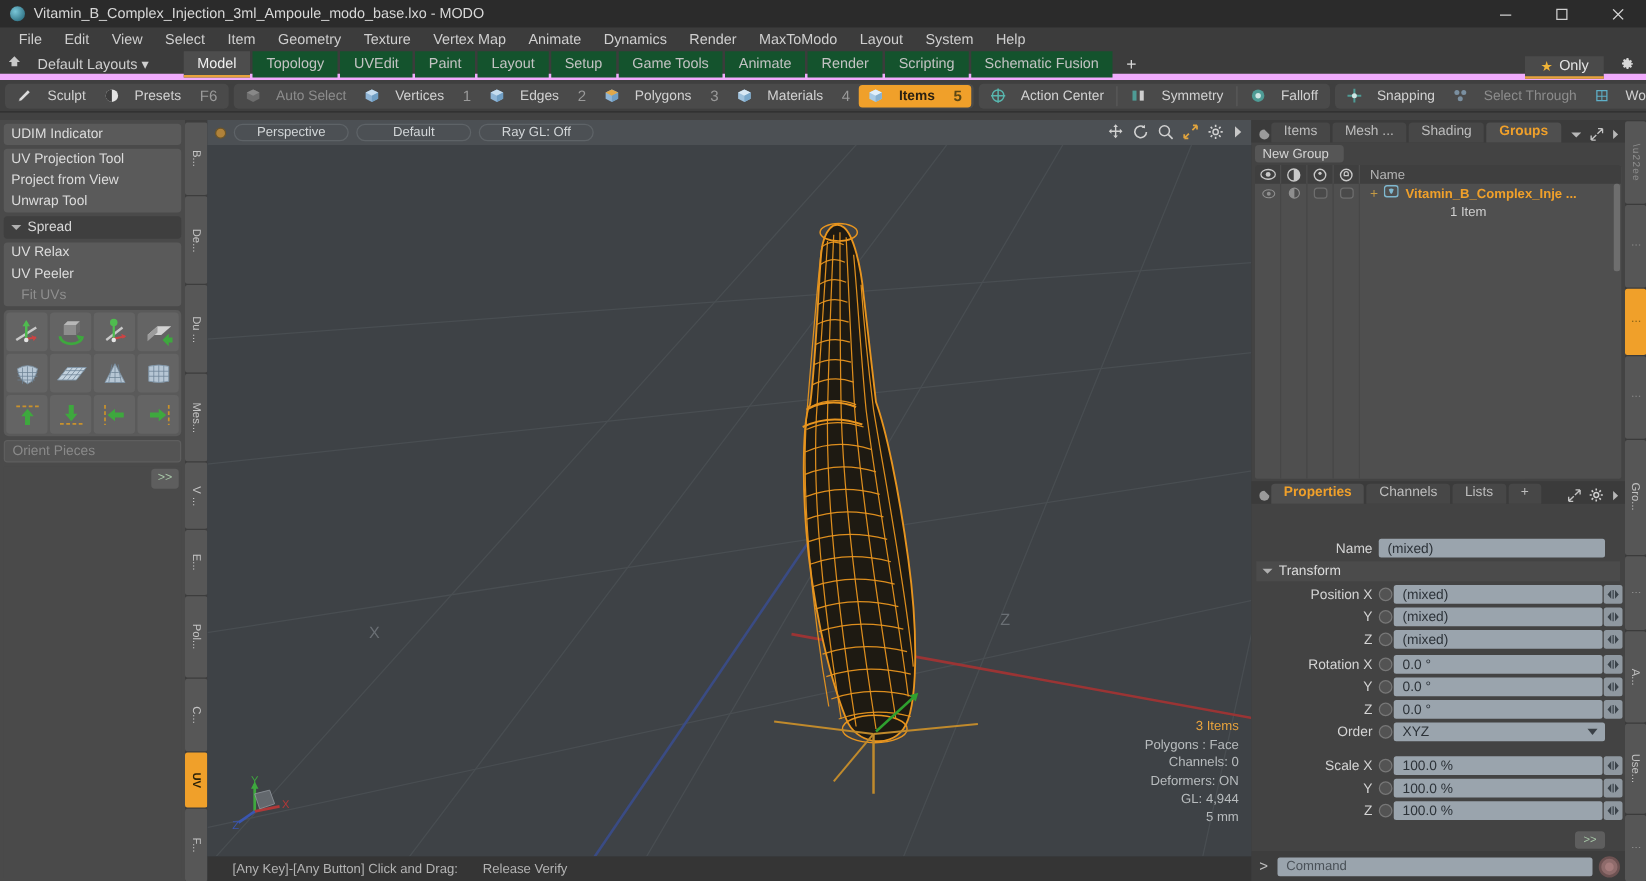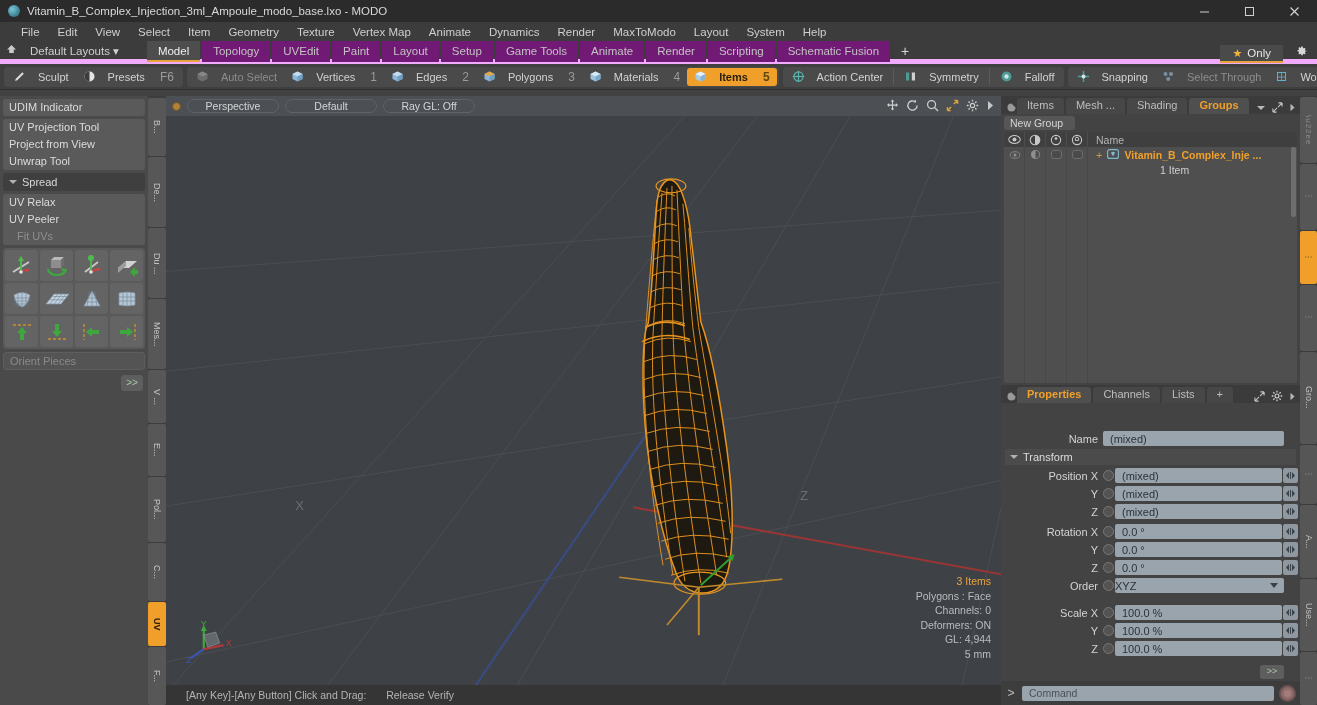--- a/index.html
+++ b/index.html
@@ -25,31 +25,31 @@
   }
   .title-text { font-size: 11.5px; color: #d8d8d8; white-space: nowrap; }
   .win-btns { position: absolute; right: 0; top: 0; height: 22px; display: flex; }
   .win-btn {
     width: 45px; height: 22px; display: flex; align-items: center; justify-content: center;
     color: #d0d0d0; font-size: 13px;
   }
   .win-btn svg { display:block; }
 
   
-  .menubar { height: 21px; background: #3c3c3c; display: flex; align-items: center; padding-left: 12px; }
+  .menubar { height: 21px; background: #3c3c3c; display: flex; align-items: center; padding-left: 6px; }
   .menu-item { padding: 0 9px; line-height: 21px; font-size: 11.5px; color: #cfcfcf; white-space: nowrap; }
 
   
   .layoutbar { height: 21px; background: #3c3c3c; display: flex; align-items: center; position: relative; border-bottom: 5px solid #f0abfc;}
   .home-ico { width: 22px; text-align:center; color: #c9c9c9; font-size: 12px; }
   .default-layouts { padding-left: 8px; font-size: 11.5px; color: #cfcfcf; white-space: nowrap; }
   .lay-tabs { display: flex; margin-left: 28px; height: 21px; }
   .lay-tab {
     padding: 0 11px; line-height: 20px; font-size: 11.5px; color: #c3c3c3;
-    background: #701a75; margin-right: 2px; border-bottom: 2px solid transparent;
+    background: #14532d; margin-right: 2px; border-bottom: 2px solid transparent;
     white-space: nowrap;
   }
   .lay-tab.active { color: #f0f0f0; background: #4d4d4d; border-bottom: 2px solid #e8a33d; }
   .lay-plus { width: 26px; text-align: center; line-height: 20px; font-size: 14px; color: #d8d8d8; }
   .only-btn {
     position: absolute; right: 34px; top: 2px; height: 18px;
     display: flex; align-items: center; gap: 5px; padding: 0 12px;
     background: #4a4a4a; border-bottom: 2px solid #e8a33d; font-size: 11.5px; color: #e6e6e6;
   }
   .star { color: #f0b437; font-size: 11px; }
@@ -158,21 +158,21 @@
   .prow { display: flex; align-items: center; height: 17px; margin-bottom: 1px; }
   .plabel { width: 100px; text-align: right; padding-right: 5px; font-size: 11px; color: #d4d4d4; white-space: nowrap; }
   .pradio { width: 11px; height: 11px; border-radius: 50%; background: #535353; border: 1px solid #777; margin-right: 1px; flex: none; }
   .pfield {
     flex: 1; height: 15px; background: #9aa4ad; border-radius: 2px; display: flex; align-items: center;
     padding-left: 7px; font-size: 11px; color: #2c3238; position: relative;
   }
   .spin { width: 15px; height: 15px; background: #8f98a0; border-radius: 2px; margin-left: 1px; display: flex; align-items: center; justify-content: center; flex: none;}
   .spin svg { display: block; }
   .psection { height: 16px; background: #4b4b4b; display: flex; align-items: center; gap: 5px; padding-left: 5px; margin: 2px 2px 2px 2px; font-size: 11px; color: #dcdcdc;}
-  .pdropdown { flex: 1; height: 15px; background: #9aa4ad; border-radius: 2px; display: flex; align-items: center; padding-left: 0; font-size: 11px; color: #2c3238; position: relative;}
+  .pdropdown { flex: 1; height: 15px; background: #9aa4ad; border-radius: 2px; display: flex; align-items: center; padding-left: 7px; font-size: 11px; color: #2c3238; position: relative;}
   .pdropdown .caret { position: absolute; right: 6px; width: 0; height: 0; border-left: 4px solid transparent; border-right: 4px solid transparent; border-top: 5px solid #3a4046; }
   .more-btn { width: 24px; height: 14px; background: #5e5e5e; border-radius: 3px; color: #a8c8a8; font-size: 9px; text-align: center; line-height: 13px; margin-left: auto; margin-right: 14px; }
 
   .rstrip { width: 17px; background: #3b3b3b; display: flex; flex-direction: column; gap: 1px; padding-top: 1px; }
   .rtab { background: #565656; color: #c2c2c2; font-size: 9px; writing-mode: vertical-rl; display: flex; align-items: center; justify-content: center; overflow: hidden; border-radius: 2px;}
   .rtab.on { background: #f0a02a; }
   .rtab .dots { color: #8e8e8e; letter-spacing: 1px; font-size: 8px; }
   .rtab.on .dots { color: #6b5212; }
 
   

